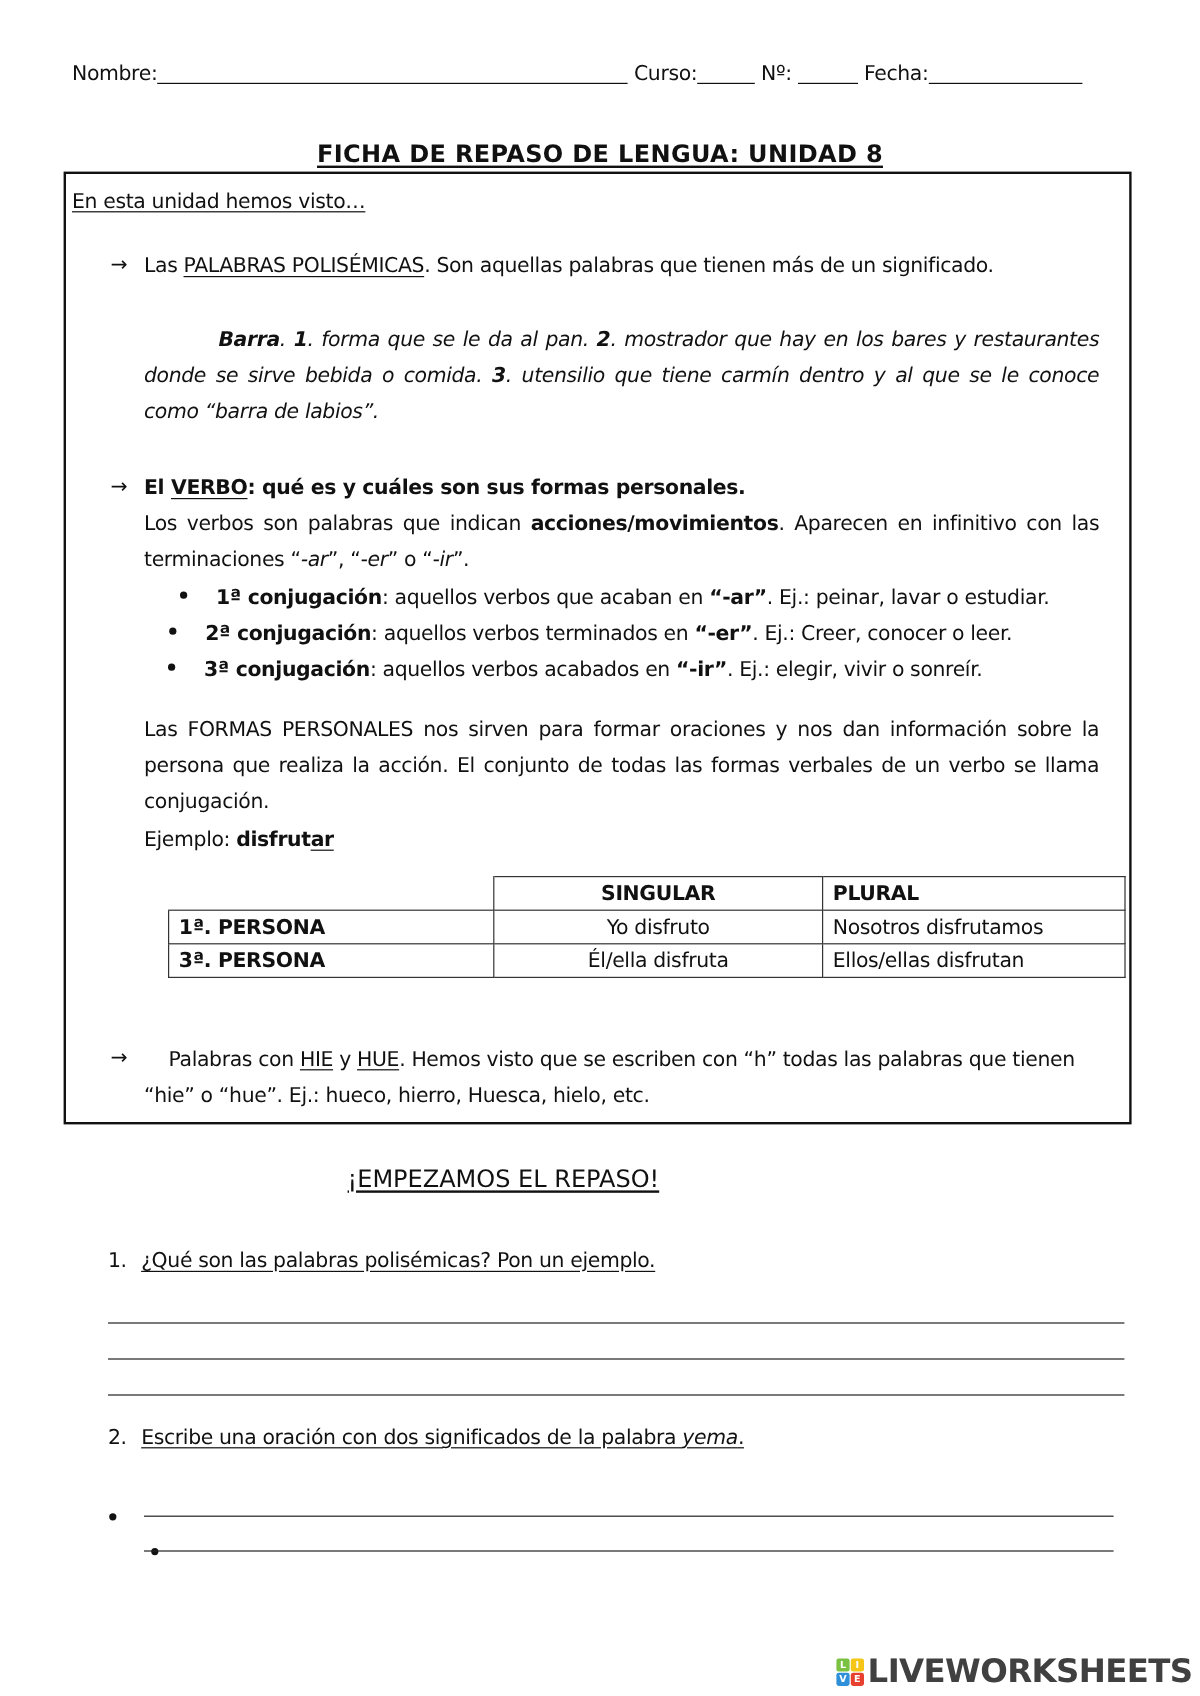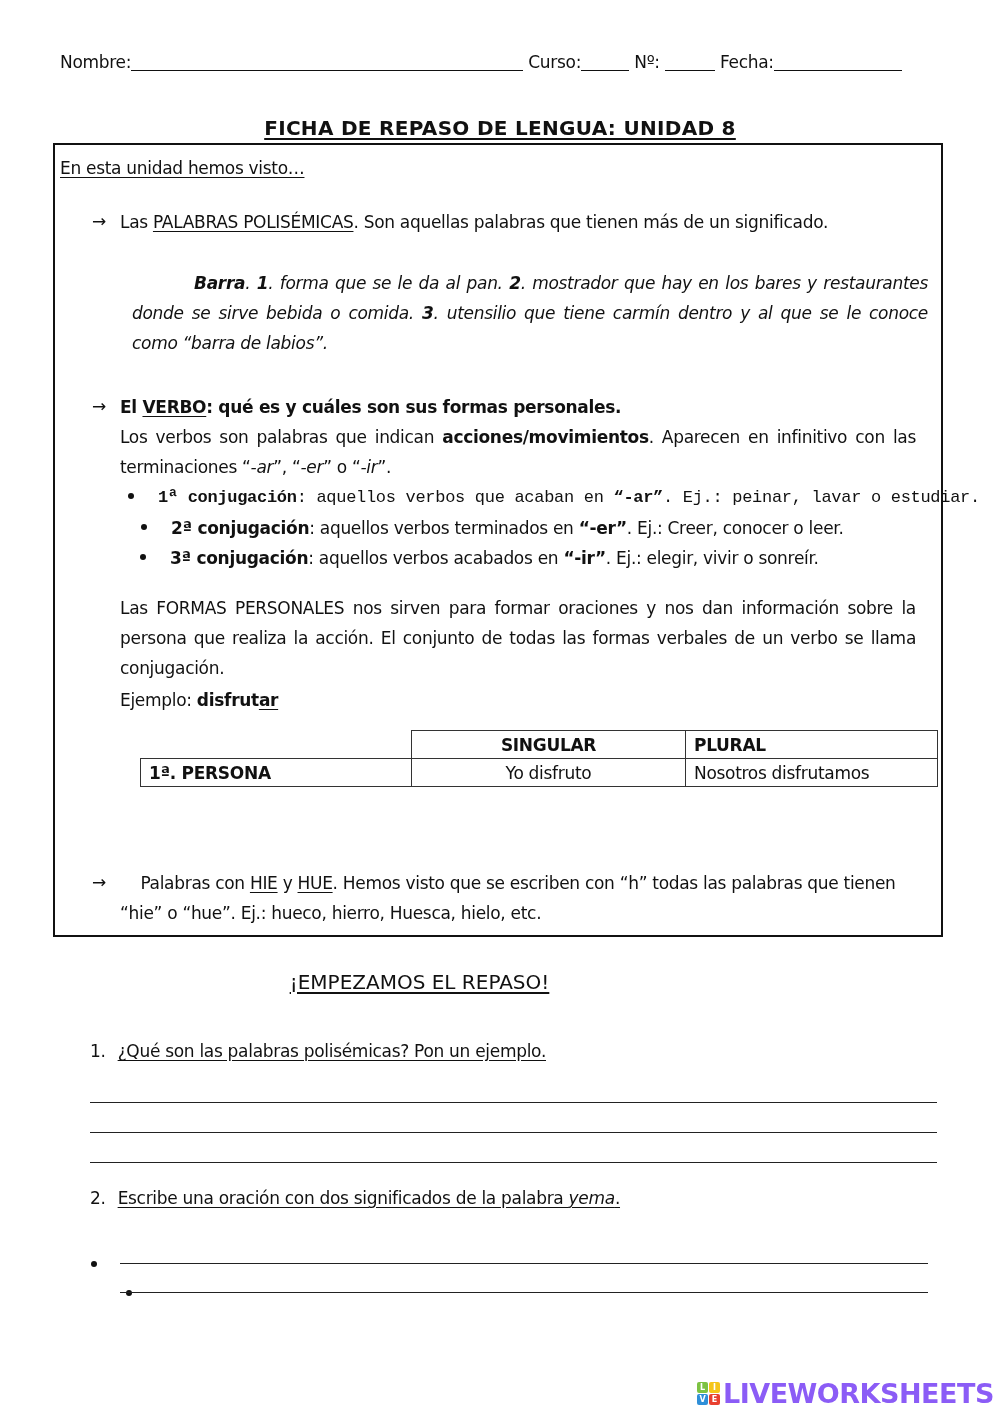--- a/index.html
+++ b/index.html
@@ -21,21 +21,21 @@
   .bullet-dot { display:inline-block; width:6px; height:6px; border-radius:50%; background:#111; margin-right:24px; vertical-align:middle; position:relative; top:-2px; }
   table#conj { position:absolute; left:120px; top:730px; border-collapse:collapse; font-size:17px;margin-left:20px; }
   table#conj td { border:1.3px solid #333; height:27px; padding:0 8px; white-space:nowrap; letter-spacing:-0.3px; }
   table#conj td.c1 { width:254px; }
   table#conj td.c2 { width:257px; text-align:center; }
   table#conj td.c3 { width:235px; text-align:left; }
   table#conj td.empty { border-top:none; border-left:none; }
   .line { position:absolute; height:0; border-top:1.6px solid #222; }
   #logo { left:697px; top:1378px; height:30px; display:flex; align-items:center; }
   .sq { width:11px; height:11px; display:inline-flex; align-items:center; justify-content:center; color:#fff; font-size:8px; font-weight:bold; font-family:"DejaVu Sans", sans-serif; border-radius:2px; }
-  #logo-text { font-size:27px; font-weight:bold; color:#8b5cf6; letter-spacing:-0.5px; margin-left:3px; font-family:"DejaVu Sans", sans-serif; }
+  #logo-text { font-size:27px; font-weight:bold; color:#404040; letter-spacing:-0.5px; margin-left:3px; font-family:"DejaVu Sans", sans-serif; }
 </style>
 </head>
 <body>
 
 
 
 
 <div id="header-row" class="abs t">
   <span>Nombre:</span><span class="blank" style="width:392px;"></span>
   <span>Curso:</span><span class="blank" style="width:48px;"></span>
@@ -49,35 +49,35 @@
 
 <div id="summary-box" class="abs"></div>
 
 <div class="abs t u" style="left:60px; top:158px;">En esta unidad hemos visto…</div>
 
 
 <span class="abs arrow" style="left:92px; top:211px;">→</span>
 <div class="abs para" style="left:120px; top:207px; text-indent:0;">
   <span>Las </span><span class="u">PALABRAS POLISÉMICAS</span><span>. Son aquellas palabras que tienen más de un significado.</span>
 </div>
-<div class="abs para i" style="left:120px; top:268px; text-indent:62px;margin-left:12px;">
+<div class="abs para i" style="left:120px; top:268px; text-indent:62px;">
   <span class="b">Barra</span>. <span class="b">1</span><span>. forma que se le da al pan. </span><span class="b">2</span><span>. mostrador que hay en los bares y restaurantes donde se sirve bebida o comida. </span><span class="b">3</span><span>. utensilio que tiene carmín dentro y al que se le conoce como “barra de labios”.</span>
 </div>
 
 
 <span class="abs arrow" style="left:92px; top:396px;">→</span>
 <div class="abs t" style="left:120px; top:397px;font-weight:bold;">
   <span>El </span><span class="u">VERBO</span><span>: qué es y cuáles son sus formas personales.</span>
 </div>
 <div class="abs para" style="left:120px; top:422px;">
   <span>Los verbos son palabras que indican </span><span class="b">acciones/movimientos</span><span>. Aparecen en infinitivo con las terminaciones “</span><span class="i">-ar</span><span>”, “</span><span class="i">-er</span><span>” o “</span><span class="i">-ir</span><span>”.</span>
 </div>
 
 
-<div class="abs t" style="left:128px; top:488px;font-family:Liberation Mono, monospace;">
+<div class="abs t" style="left:150px; top:488px;">
   <span class="bullet-dot"></span><span class="b">1ª conjugación</span><span>: aquellos verbos que acaban en </span><span class="b">“-ar”</span><span>. Ej.: peinar, lavar o estudiar.</span>
 </div>
 <div class="abs t" style="left:141px; top:518px;">
   <span class="bullet-dot"></span><span class="b">2ª conjugación</span><span>: aquellos verbos terminados en </span><span class="b">“-er”</span><span>. Ej.: Creer, conocer o leer.</span>
 </div>
 <div class="abs t" style="left:140px; top:548px;">
   <span class="bullet-dot"></span><span class="b">3ª conjugación</span><span>: aquellos verbos acabados en </span><span class="b">“-ir”</span><span>. Ej.: elegir, vivir o sonreír.</span>
 </div>
 
 <div class="abs para" style="left:120px; top:593px;">Las FORMAS PERSONALES nos sirven para formar oraciones y nos dan información sobre la persona que realiza la acción. El conjunto de todas las formas verbales de un verbo se llama conjugación.</div>
@@ -90,20 +90,25 @@
   <tbody>
       <tr>
     <td class="c1 empty"></td>
     <td class="c2 b">SINGULAR</td>
     <td class="c3 b">PLURAL</td>
   </tr>
   <tr>
     <td class="c1 b">1ª. PERSONA</td>
     <td class="c2">Yo disfruto</td>
     <td class="c3">Nosotros disfrutamos</td>
+  </tr>
+  <tr>
+    <td class="c1 b">3ª. PERSONA</td>
+    <td class="c2">Él/ella disfruta</td>
+    <td class="c3">Ellos/ellas disfrutan</td>
   </tr>
 </tbody>
   </table>
 
 
 <span class="abs arrow" style="left:92px; top:872px;">→</span>
 <div class="abs para" style="left:120px; top:868px; text-align:center;">
   <span>Palabras con </span><span class="u">HIE</span><span> y </span><span class="u">HUE</span><span>. Hemos visto que se escriben con “h” todas las palabras que tienen “hie” o “hue”. Ej.: hueco, hierro, Huesca, hielo, etc.</span>
 </div>
 

